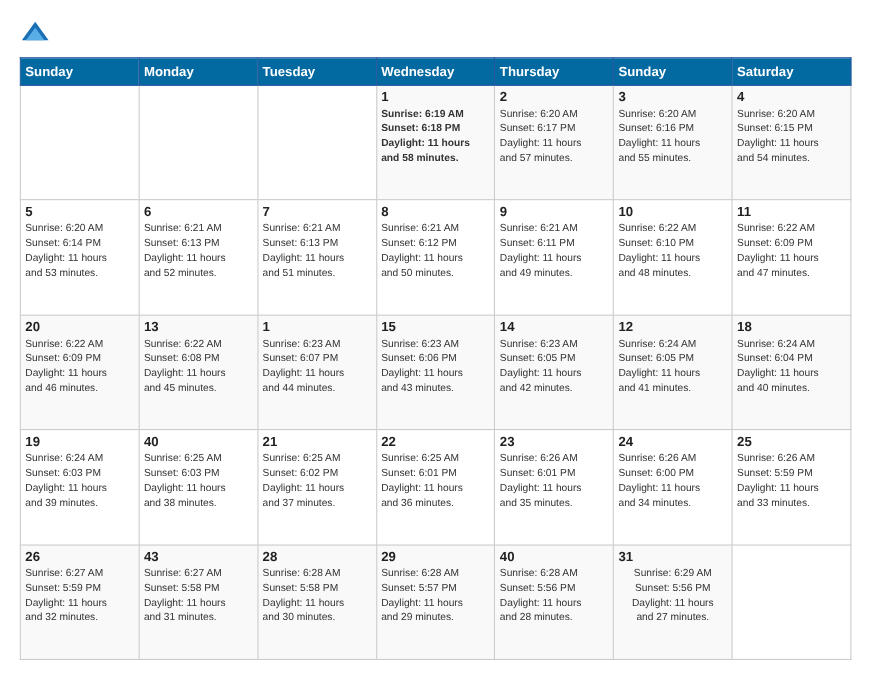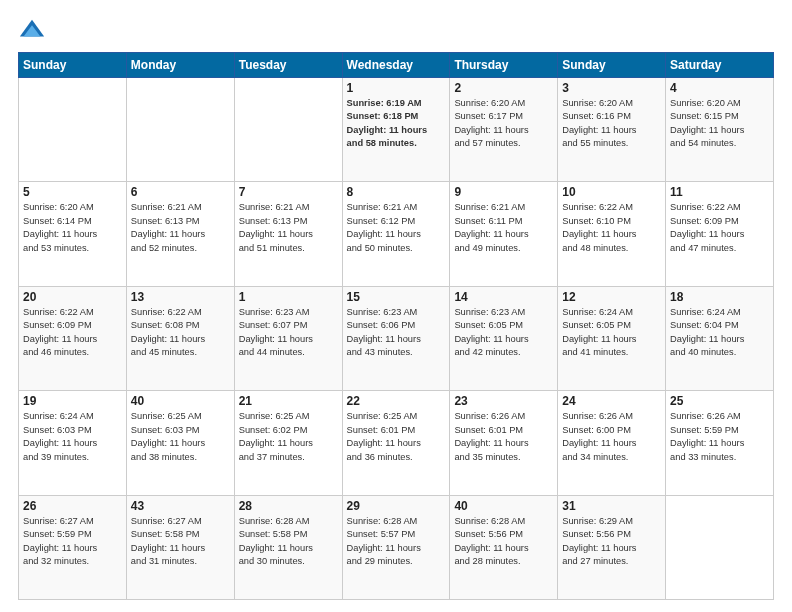--- a/index.html
+++ b/index.html
@@ -348,21 +348,21 @@
           </td>
           <td>
             <span class="day-number">40</span>
             <div class="day-info" style="white-space: pre-line;">Sunrise: 6:28 AM
 Sunset: 5:56 PM
 Daylight: 11 hours
 and 28 minutes.</div>
           </td>
           <td>
             <span class="day-number">31</span>
-            <div class="day-info" style="white-space: pre-line;">Sunrise: 6:29 AM
+            <div class="day-info" style="white-space: pre-line; text-align: center;">Sunrise: 6:29 AM
 Sunset: 5:56 PM
 Daylight: 11 hours
 and 27 minutes.</div>
           </td>
           <td class="empty-cell"></td>
         </tr>
       </tbody>
   </table>
 </div>
 

